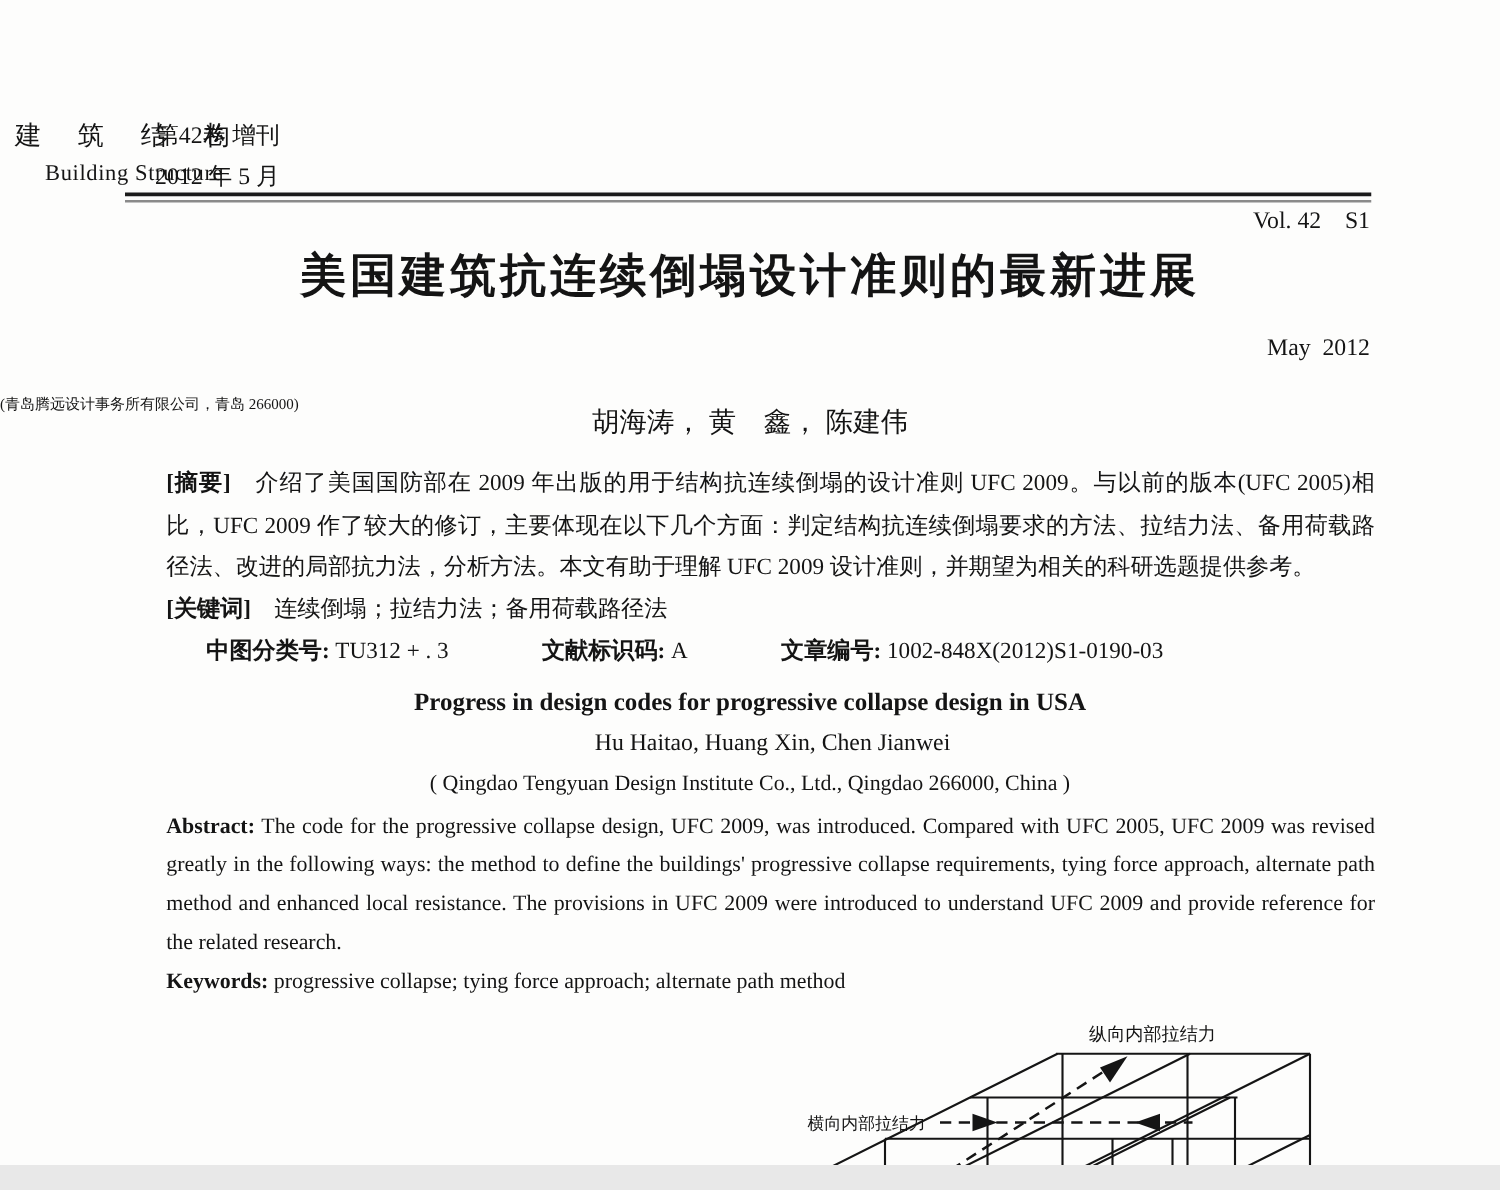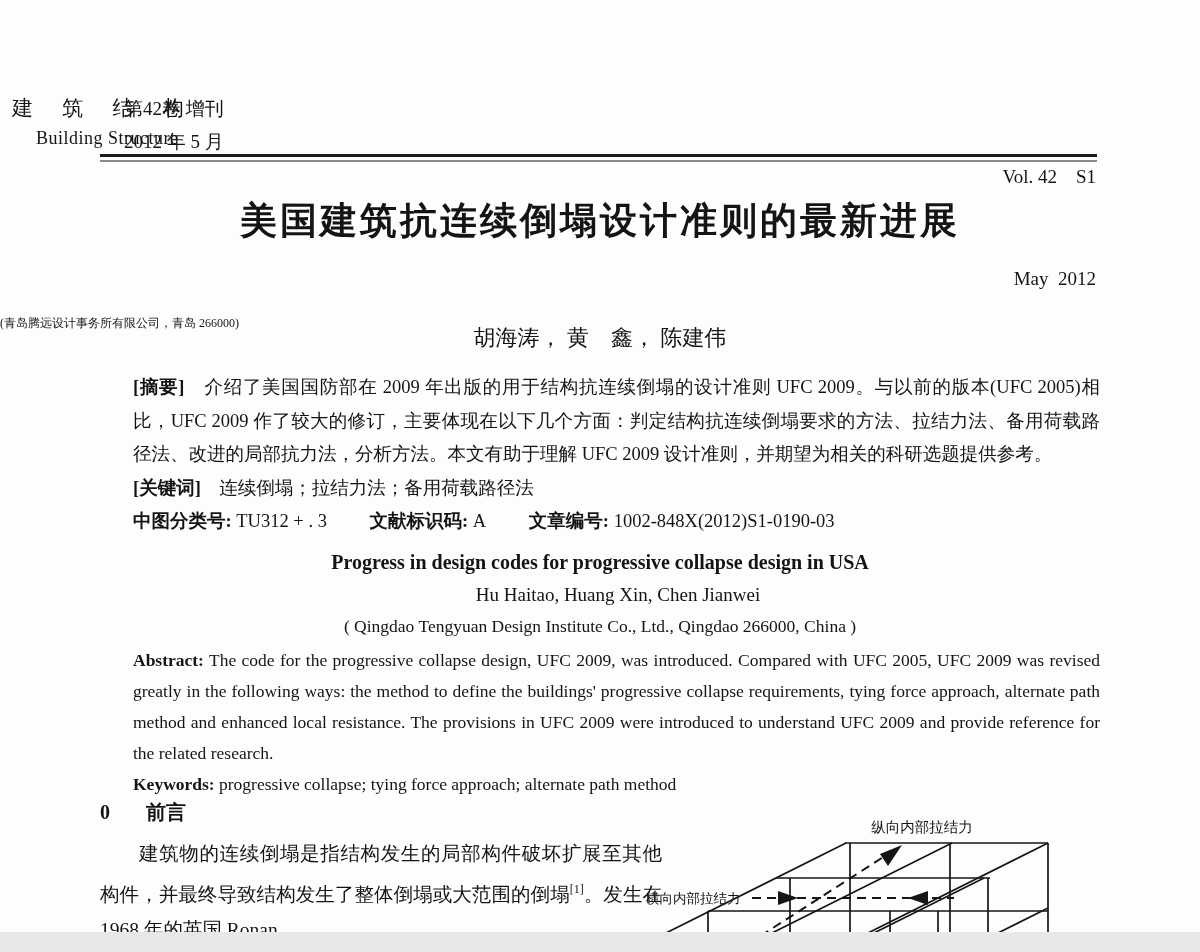--- a/index.html
+++ b/index.html
@@ -17,21 +17,21 @@
   #hdr-right{right:104px;top:92px;text-align:right;font-size:19px;line-height:34px;white-space:pre;}
   #hdr-rule{left:100px;width:997px;top:154px;height:3px;
     border-top:3px solid #1b1b1b;border-bottom:2px solid #8a8a8a;}
   
   #cn-title{left:0;right:0;top:196px;text-align:center;font-size:37px;font-weight:bold;letter-spacing:3px;}
   #cn-authors{left:0;right:0;top:279px;text-align:center;font-size:22px;margin-top:44px;}
   #cn-affil{left:0;right:0;top:315px;font-size:12px;}
   #cn-abs{left:133px;width:967px;top:371px;font-size:18.5px;line-height:33.5px;}
   #cn-abs p{margin:0;text-align:justify;}
   .b{font-weight:bold;}
-  #meta-line span.pair{margin-right:38px;white-space:pre;}
+  #meta-line span.pair{margin-right:38px;white-space:pre;margin-left:32px;}
   
   #en-title{left:0;right:0;top:551px;text-align:center;font-size:20px;font-weight:bold;}
   #en-authors{left:0;right:0;top:584px;text-align:center;font-size:19px;padding-left:36px;}
   #en-affil{left:0;right:0;top:616px;text-align:center;font-size:17.5px;}
   #en-abs{left:133px;width:967px;top:645px;font-size:17.5px;line-height:31px;}
   #en-abs p{margin:0;text-align:justify;}
   
   #intro{left:100px;width:562px;top:799px;}
   #intro h2{margin:0;font-size:20px;font-weight:bold;}
   #intro h2 .sec-title{margin-left:36px;}
@@ -80,24 +80,20 @@
 
   <div class="abs" id="en-title">Progress in design codes for progressive collapse design in USA</div>
   <div class="abs" id="en-authors">Hu Haitao, Huang Xin, Chen Jianwei</div>
   <div class="abs" id="en-affil">( Qingdao Tengyuan Design Institute Co., Ltd., Qingdao 266000, China )</div>
 
   <div class="abs" id="en-abs">
     <p><span class="b">Abstract:</span><span> The code for the progressive collapse design, UFC 2009, was introduced. Compared with UFC 2005, UFC 2009 was revised greatly in the following ways: the method to define the buildings' progressive collapse requirements, tying force approach, alternate path method and enhanced local resistance. The provisions in UFC 2009 were introduced to understand UFC 2009 and provide reference for the related research.</span></p>
     <p><span class="b">Keywords:</span><span> progressive collapse; tying force approach; alternate path method</span></p>
   </div>
 
-  <div class="abs" id="intro">
-    <h2><span>0</span><span class="sec-title">前言</span></h2>
-    <p><span>建筑物的连续倒塌是指结构发生的局部构件破坏扩展至其他构件，并最终导致结构发生了整体倒塌或大范围的倒塌</span><sup>[1]</sup><span>。发生在 1968 年的英国 Ronan</span></p>
-  </div>
 
   <div class="abs" id="fig">
     <svg width="560" height="140" viewBox="0 0 560 140">
 
       <g>
         <line class="wire" x1="205" y1="31" x2="408" y2="31"></line>
         <line class="wire" x1="136" y1="66" x2="350" y2="66"></line>
         <line class="wire" x1="68" y1="99" x2="408" y2="99"></line>
         <line class="wire" x1="28" y1="131" x2="340" y2="131"></line>
 

